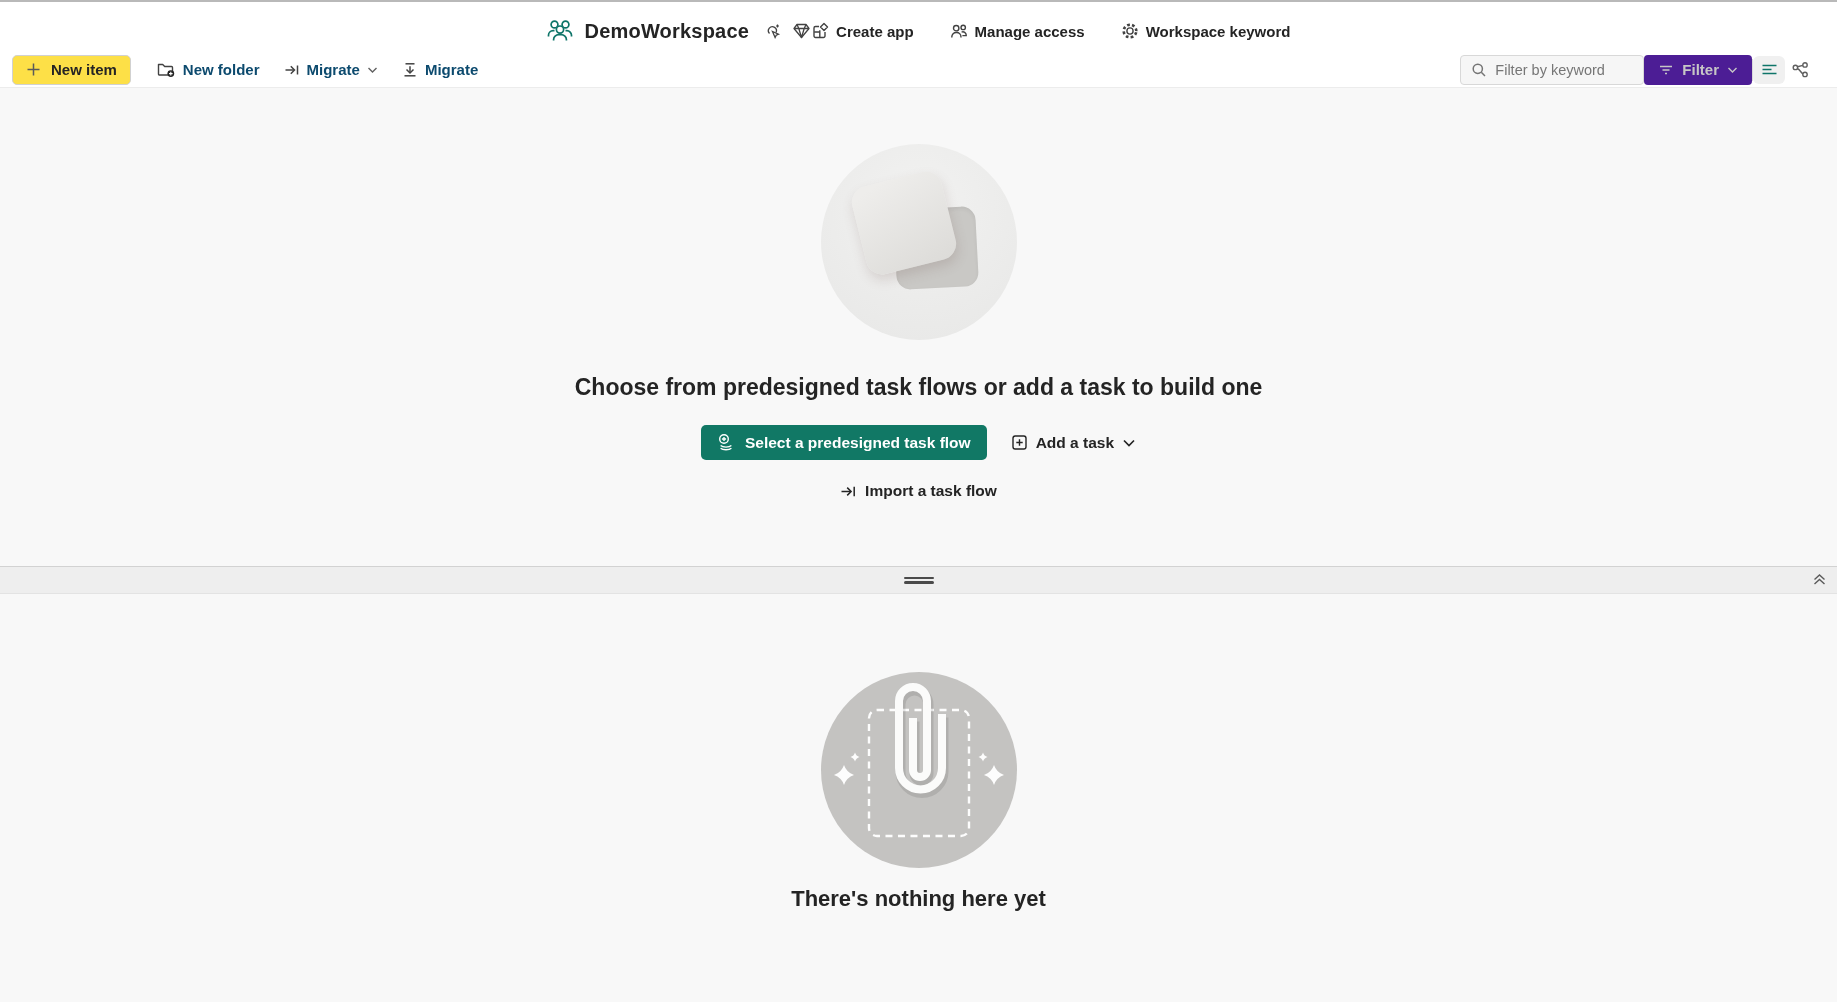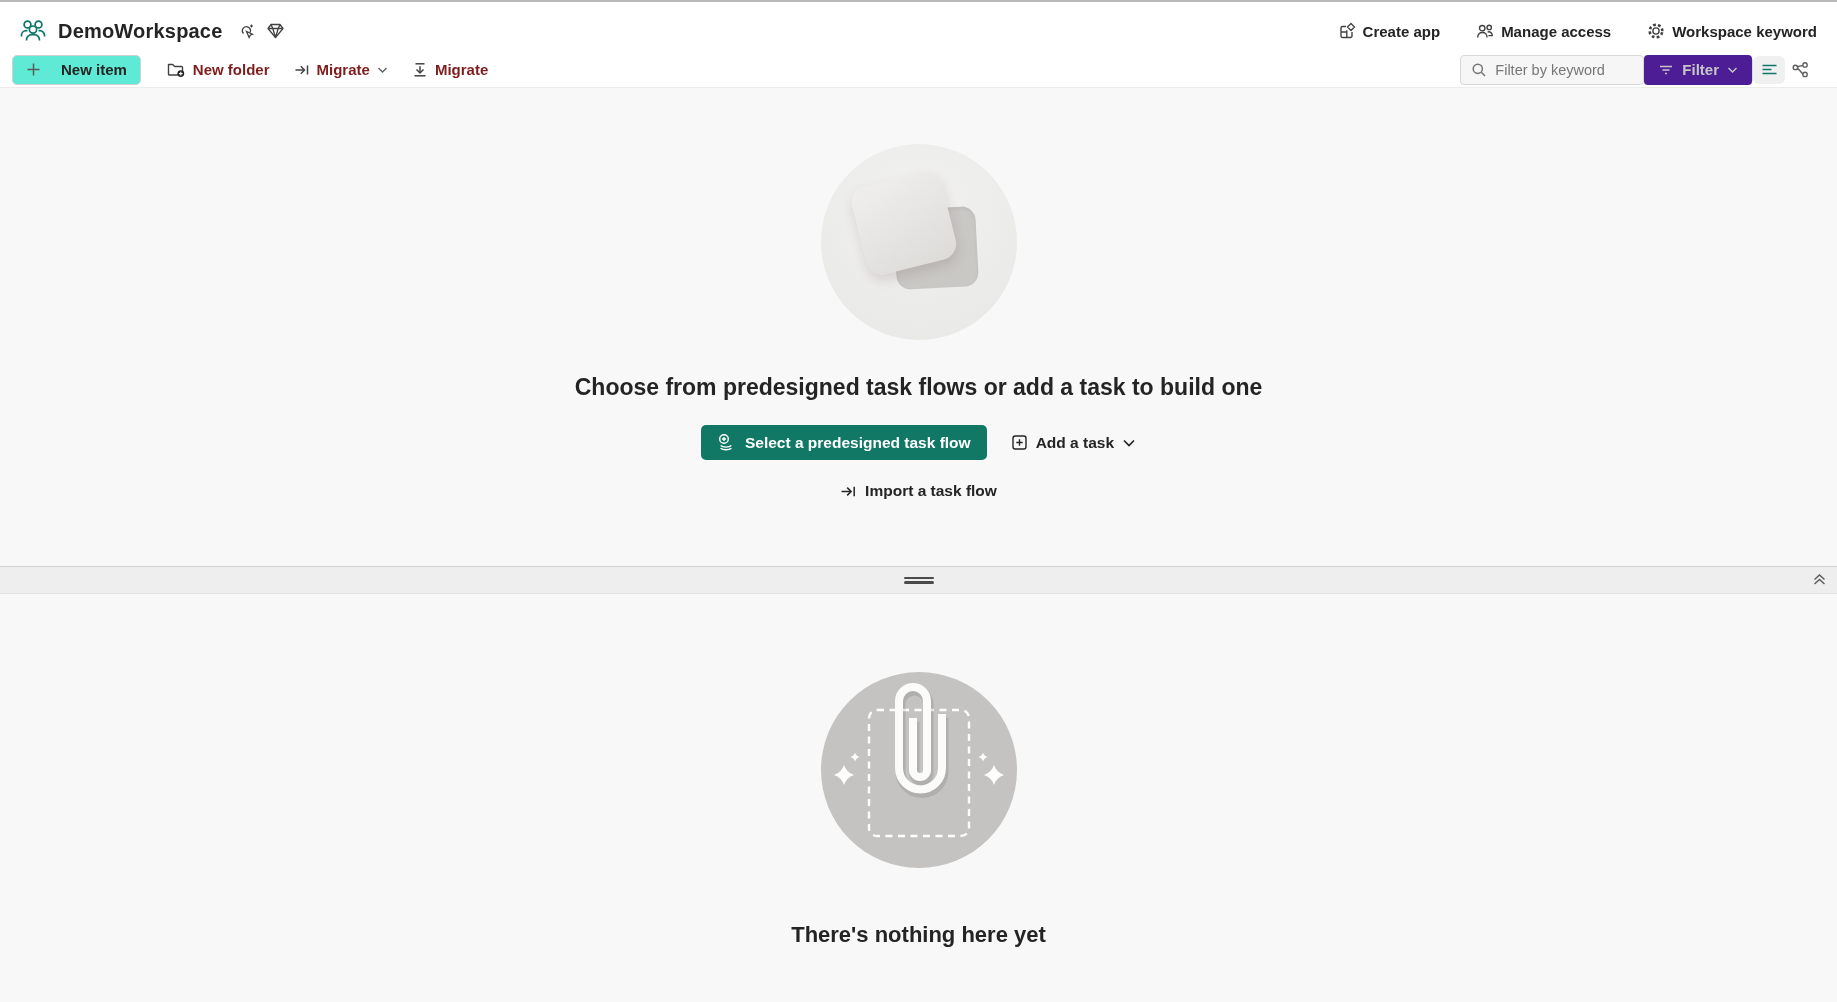--- a/index.html
+++ b/index.html
@@ -1,37 +1,37 @@
 <!DOCTYPE html>
 <html><head>
 <meta charset="utf-8">
 <style>
   * { margin:0; padding:0; box-sizing:border-box; }
   html,body { width:1837px; height:1002px; overflow:hidden; background:#f8f8f8;
     font-family:"Liberation Sans","DejaVu Sans",sans-serif; color:#242424; }
 
   
   .app-header { height:52px; background:#fff; display:flex; align-items:center;
-    justify-content:space-between; padding:8px 20px 0 18px; border-top:2px solid #b9b9b9; }
+    justify-content:center; padding:8px 20px 0 18px; border-top:2px solid #b9b9b9; }
   .hdr-left { display:flex; align-items:center; gap:10px; }
   .ws-title { font-size:20px; font-weight:700; color:#242424; letter-spacing:.2px; }
   .ws-badges { display:flex; align-items:center; gap:10px; margin-left:4px; }
   .hdr-right { display:flex; align-items:center; gap:36px; }
   .hdr-action { display:flex; align-items:center; gap:7px; font-size:15px; font-weight:600;
     color:#242424; cursor:pointer; background:none; border:none; }
 
   
   .toolbar { height:36px; background:#fff; display:flex; align-items:center;
     justify-content:space-between; padding:0 22px 0 12px; border-bottom:1px solid #ececec; }
   .tb-left { display:flex; align-items:center; height:100%; }
-  .btn-newitem { display:flex; align-items:center; gap:20px; border:1px solid #d1d1d1;
-    background:#5eead4; border-radius:5px; height:30px; padding:0 13px; font-size:15px;
+  .btn-newitem { display:flex; align-items:center; gap:10px; border:1px solid #d1d1d1;
+    background:#fde047; border-radius:5px; height:30px; padding:0 13px; font-size:15px;
     font-weight:600; color:#242424; cursor:pointer; }
   .tb-btn { display:flex; align-items:center; gap:7px; background:none; border:none;
-    font-size:15px; font-weight:600; color:#7f1d1d; cursor:pointer; padding:0 12px; height:30px; }
+    font-size:15px; font-weight:600; color:#0c4a6e; cursor:pointer; padding:0 12px; height:30px; }
   .tb-btn.first-after { margin-left:14px; }
   .tb-right { display:flex; align-items:center; }
   .search-box { display:flex; align-items:center; gap:8px; width:184px; height:30px;
     background:#f6f6f6; border:1px solid #d8d8d8; border-radius:4px; padding:0 10px; }
   .search-box input { border:none; background:transparent; outline:none; width:100%;
     font-size:14.5px; color:#424242; font-family:inherit; }
   .search-box input::placeholder { color:#767676; }
   .filter-btn { display:flex; align-items:center; gap:8px; height:30px; padding:0 14px;
     background:#4c1d95; border:none; border-radius:4px; font-size:15px; font-weight:600;
     color:#c6c6c6; cursor:default; }
@@ -72,21 +72,21 @@
     justify-content:center; cursor:row-resize; }
   .split-handle span { display:block; height:2.5px; background:#4a4a4a; border-radius:2px; }
   .collapse-btn { position:absolute; right:8px; top:3px; background:none; border:none;
     cursor:pointer; padding:2px; }
 
   
   .section-items { height:416px; background:#f8f8f8; display:flex; flex-direction:column;
     align-items:center; }
   .items-circle { width:196px; height:196px; border-radius:50%; margin-top:78px;
     background:#c4c3c1; position:relative; }
-  .it-title { margin-top:54px; font-size:22px; font-weight:700; color:#242424; }
+  .it-title { margin-top:18px; font-size:22px; font-weight:700; color:#242424; }
   .it-sub { margin-top:12px; font-size:16px; color:#323130; }
 
   svg { display:block; }
 </style>
 </head>
 <body>
 
 <div class="app-header">
   <div class="hdr-left">
     <span>

